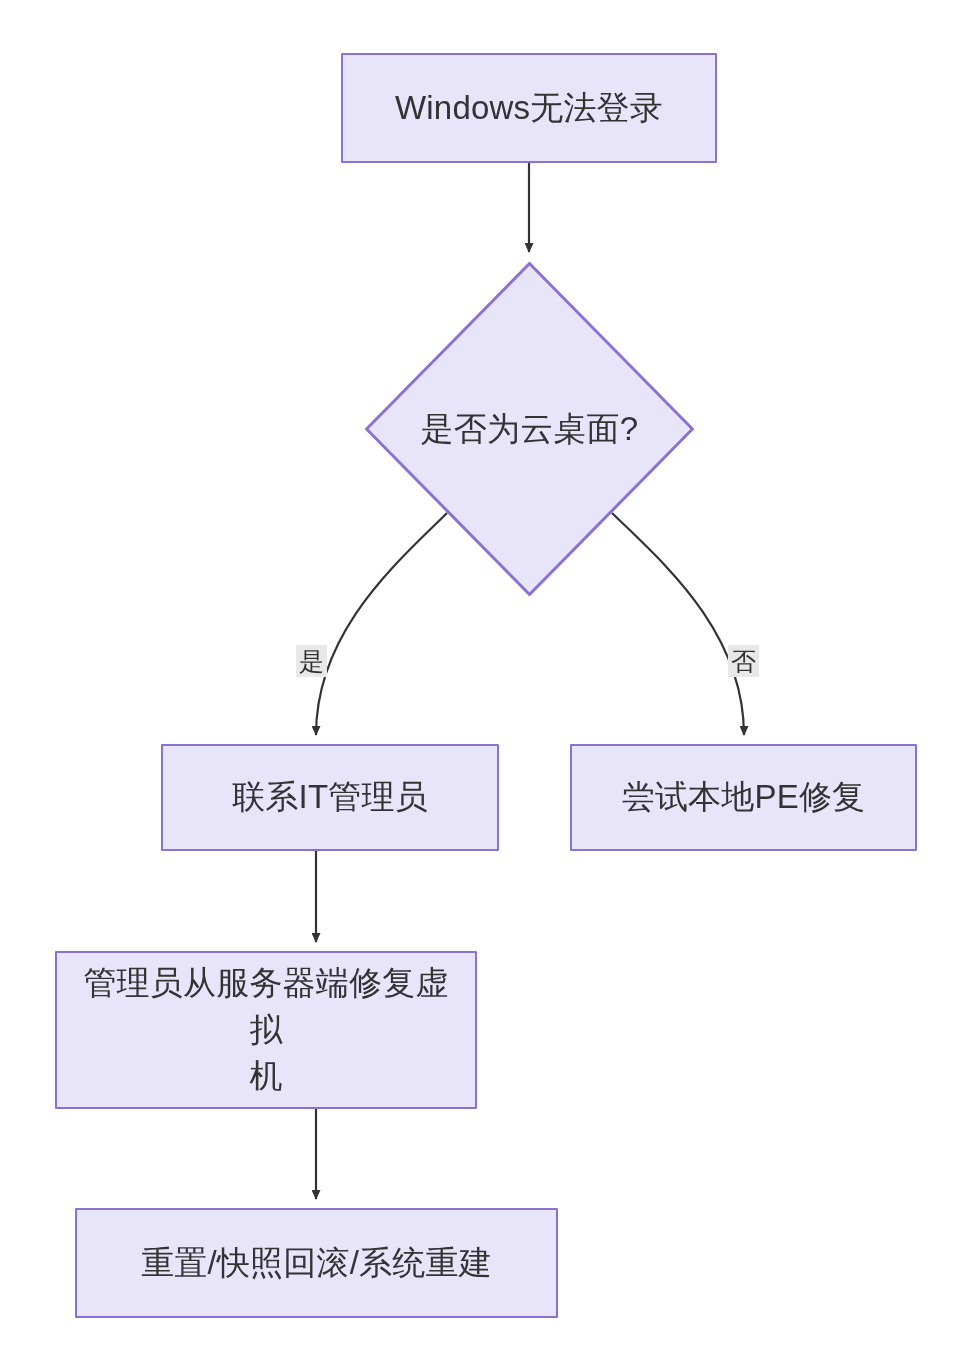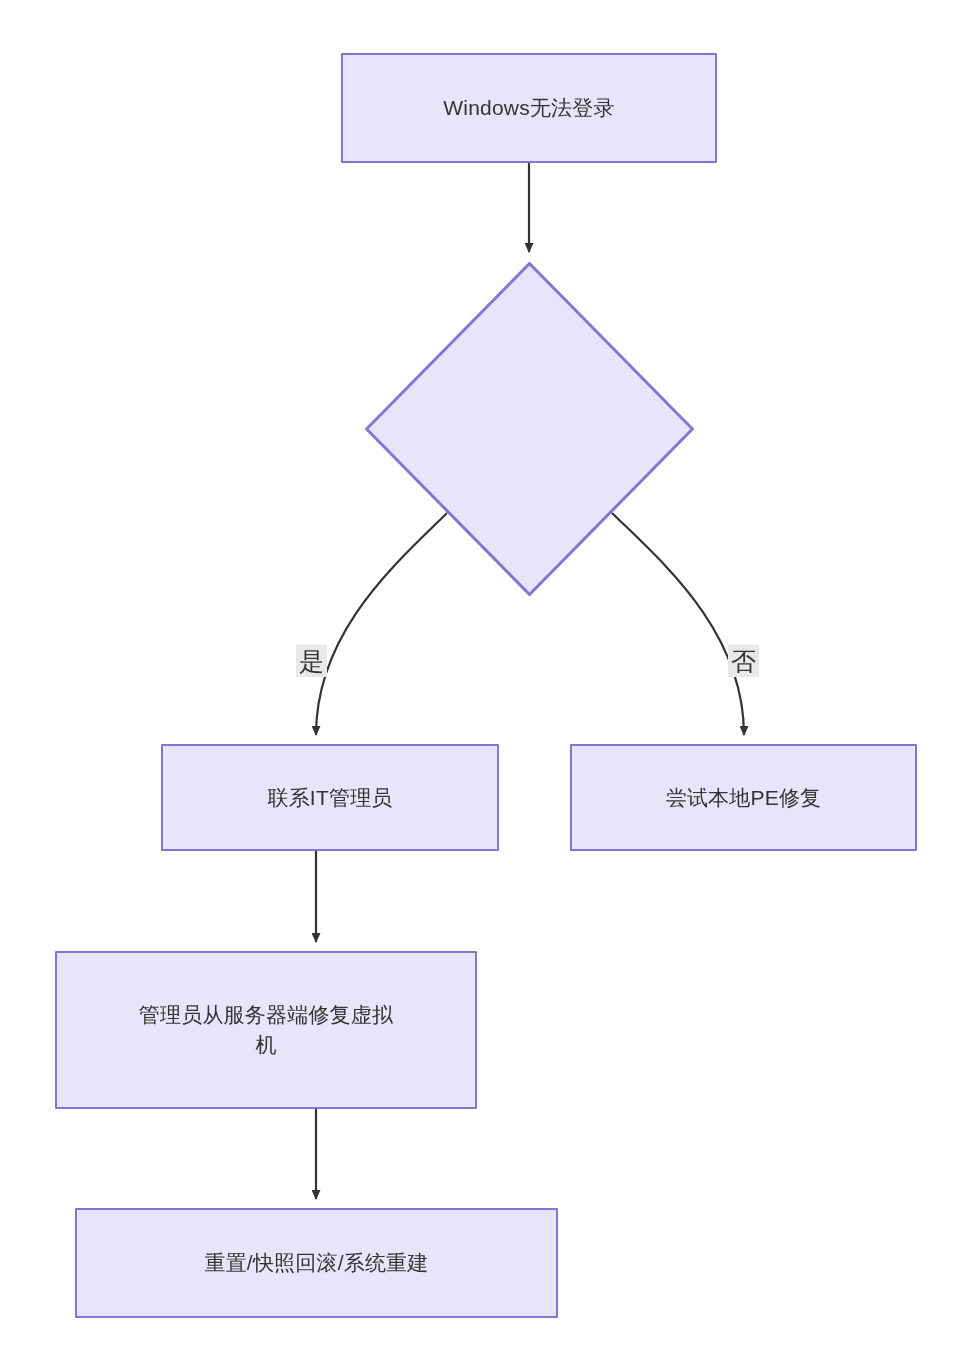--- a/index.html
+++ b/index.html
@@ -27,21 +27,21 @@
     pointer-events: none;
   }
   .node {
     position: absolute;
     box-sizing: border-box;
     display: flex;
     align-items: center;
     justify-content: center;
     text-align: center;
     color: #333333;
-    font-size: 21px;
+    font-size: 33px;
     line-height: 1.42;
     letter-spacing: 0.2px;
   }
   .node.rect {
     background: #e8e5fa;
     border: 2px solid #8a72d4;
     border-radius: 1px;
   }
   .node.rect .node-label {
     padding: 0 14px;
@@ -97,20 +97,21 @@
   </svg>
 
   <div class="node rect" style="left:341px; top:53px; width:376px; height:110px;">
     <span class="node-label">Windows无法登录</span>
   </div>
 
   <div class="node diamond" style="left:365px; top:262px; width:329px; height:334px;">
     <svg class="diamond-shape" viewBox="0 0 329 334" preserveAspectRatio="none" xmlns="http://www.w3.org/2000/svg">
       <polygon points="164.5,1.5 327.5,167 164.5,332.5 1.5,167" fill="#e8e5fa" stroke="#8a72d4" stroke-width="3"></polygon>
     </svg>
+    <span class="node-label">是否为云桌面?</span>
   </div>
 
   <div class="edge-label" style="left:296px; top:645px;">
     <span>是</span>
   </div>
 
   <div class="edge-label" style="left:728px; top:645px;">
     <span>否</span>
   </div>
 

